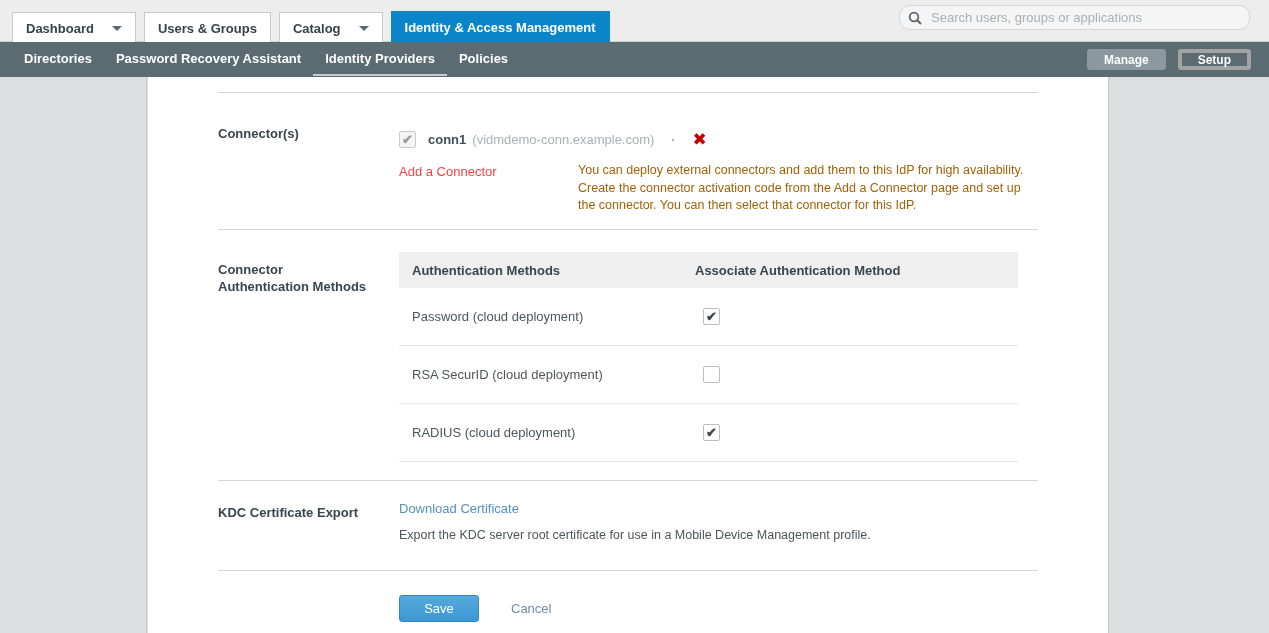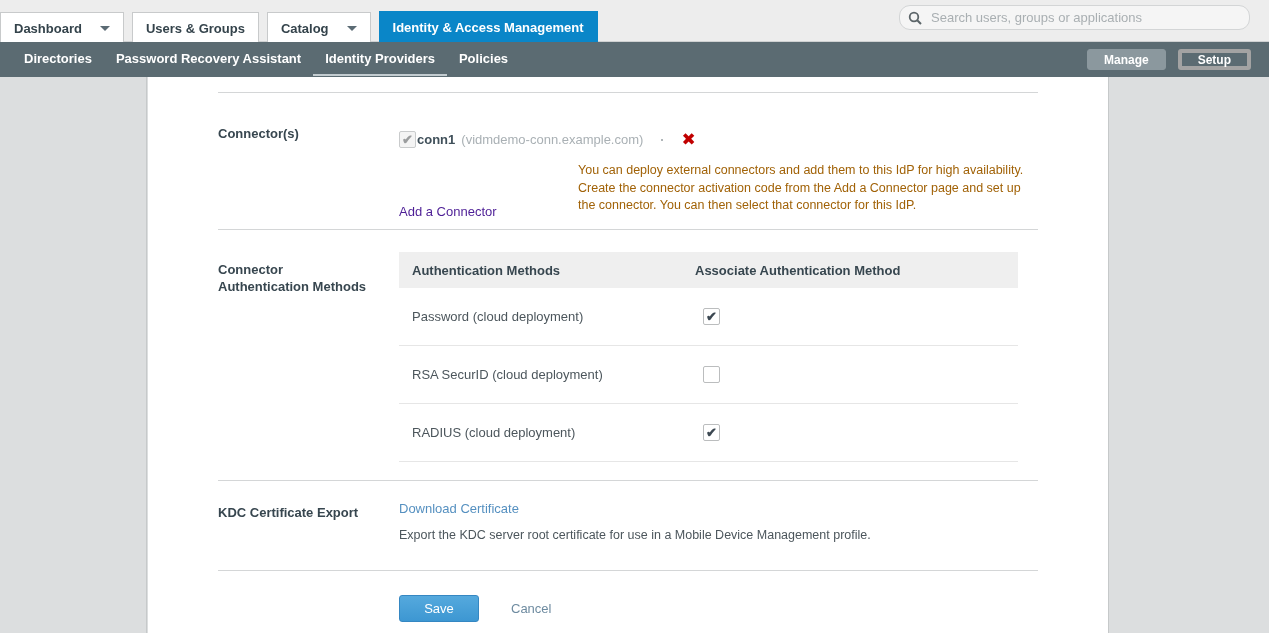--- a/index.html
+++ b/index.html
@@ -11,21 +11,21 @@
     font-family: "Liberation Sans", sans-serif;
   }
 
   
   .topbar {
     position: absolute; left: 0; top: 0;
     width: 1269px; height: 42px;
     background: #ededed;
     border-bottom: 1px solid #cfd1d2;
   }
-  .tabs { position: absolute; left: 0; top: 11px; display: flex; align-items: flex-end; }
+  .tabs { position: absolute; left: 12px; top: 11px; display: flex; align-items: flex-end; }
   .tab {
     height: 31px;
     background: #ffffff;
     border: 1px solid #c8cacb;
     border-bottom: none;
     margin-right: 8px;
     padding: 0 13px;
     display: flex; align-items: center;
     font-size: 13px;
     color: #34434b;
@@ -133,33 +133,33 @@
     width: 17px; height: 17px;
     border: 1px solid #c9cbcc;
     background: #f4f4f4;
     border-radius: 2px;
     display: flex; align-items: center; justify-content: center;
     flex: none;
   }
   .cb.white { background: #ffffff; border-color: #bbbdbe; }
   .cb .tick { font-size: 13px; line-height: 1; color: #9b9d9e; font-weight: bold; }
   .cb.white .tick { color: #3c4852; }
-  .conn-name { font-size: 13px; font-weight: bold; color: #40505a; margin-left: 1px; }
+  .conn-name { font-size: 13px; font-weight: bold; color: #40505a; margin-left: 12px; }
   .conn-host { font-size: 13px; color: #a9b0b4; margin-left: 6px; }
   .conn-dot { width: 2px; height: 2px; background: #b0b6b9; margin-left: 18px; }
   .del-x {
     margin-left: 18px;
     font-size: 17px; font-weight: bold; color: #c10000;
     line-height: 1; cursor: pointer;
     font-family: "DejaVu Sans", sans-serif;
   }
 
   .add-conn {
     position: absolute; left: 251px; top: 87px;
-    font-size: 13px; color: #4c1d95; cursor: pointer; margin-top: 40px;
+    font-size: 13px; color: #ef4444; cursor: pointer;
   }
   .conn-desc {
     position: absolute; left: 430px; top: 85px;
     width: 460px;
     font-size: 12.5px; color: #a16207; line-height: 17.5px;
   }
 
   
   .amtable { position: absolute; left: 251px; top: 175px; width: 619px; }
   .amhead {

